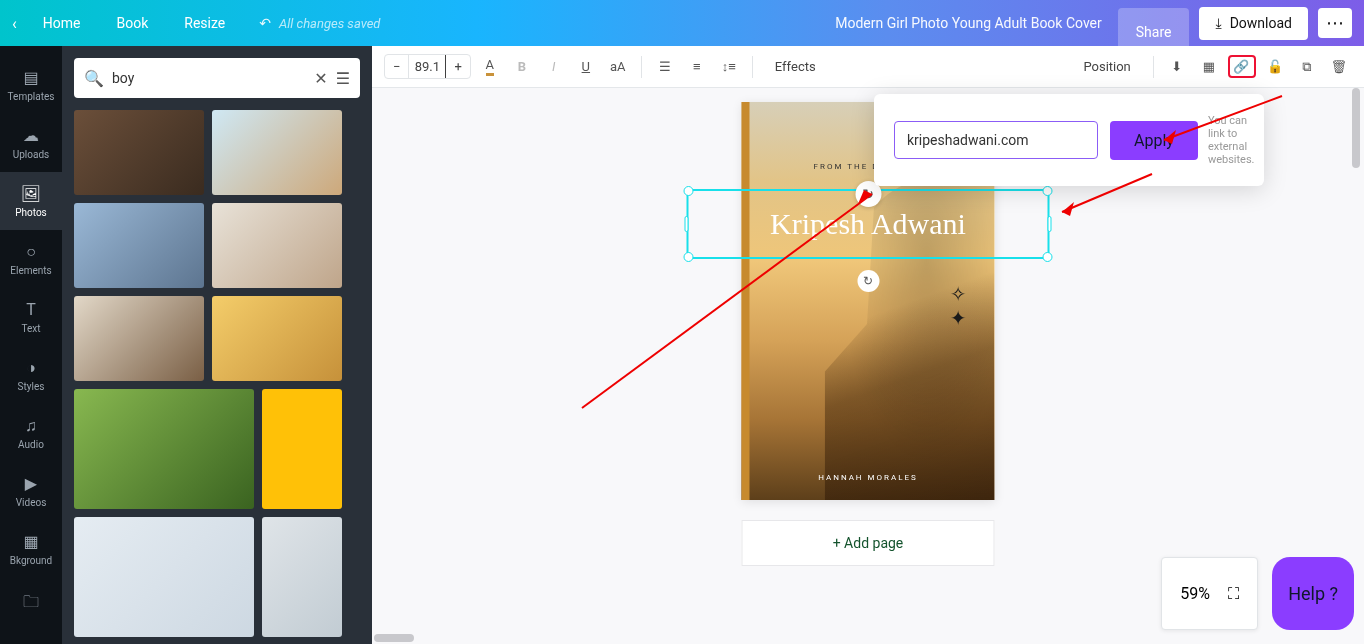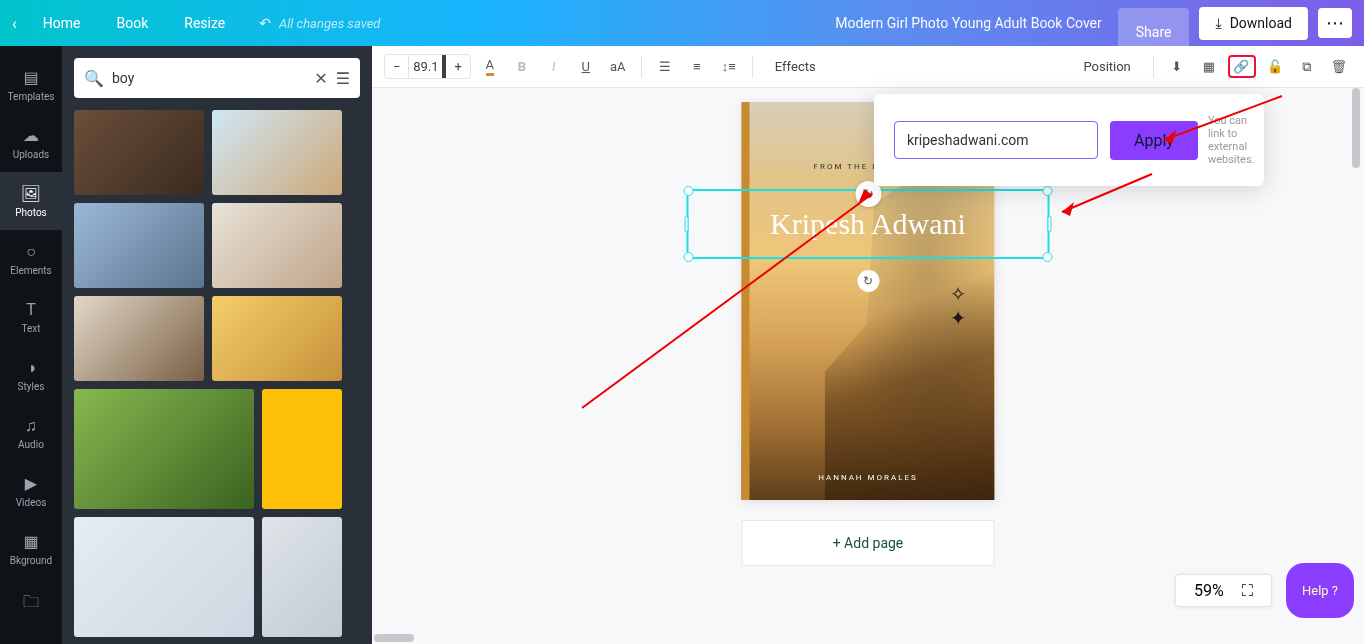--- a/index.html
+++ b/index.html
@@ -42,21 +42,21 @@
 .thumb.h { width: 80px; height: 120px; background: #ffc107; }
 .thumb.i { width: 180px; height: 120px; background: linear-gradient(135deg,#e5ecf2,#cdd8e2); }
 .thumb.j { width: 80px; height: 120px; background: linear-gradient(135deg,#dfe4e8,#c2ccd3); }
 
 .canvas-area { flex: 1; background: #fff; position: relative; }
 
 .toolbar { height: 42px; border-bottom: 1px solid #e4e7ea; display: flex; align-items: center; padding: 0 12px; gap: 6px; font-size: 13px; color: #444; }
 .font-sel { border: 1px solid #e1e4e7; border-radius: 4px; padding: 6px 10px; width: 150px; display: flex; justify-content: space-between; align-items: center; cursor: pointer; }
 .size-group { display: flex; align-items: center; border: 1px solid #e1e4e7; border-radius: 4px; }
 .size-group span { padding: 4px 8px; cursor: pointer; }
-.size-group .val { border-left: 1px solid #e1e4e7; border-right: 4px solid #404040; padding: 4px 0; min-width: 38px; text-align: center; }
+.size-group .val { border-left: 1px solid #e1e4e7; border-right: 1px solid #404040; padding: 4px 0; min-width: 38px; text-align: center; }
 .tico { width: 26px; height: 26px; display: flex; align-items: center; justify-content: center; cursor: pointer; color: #555; }
 .tico.colorA { position: relative; }
 .tico .und { border-bottom: 3px solid #c9923a; padding-bottom: 1px; }
 .divider { width: 1px; height: 22px; background: #e1e4e7; margin: 0 4px; }
 .tbtn { padding: 6px 12px; cursor: pointer; border-radius: 4px; }
 .link-active { border: 2px solid #e13; border-radius: 4px; padding: 2px 4px; }
 .toolbar-spacer { flex: 1; }
 
 .work { position: relative; height: calc(100% - 42px); background: #f8f8fa; }
 
@@ -74,23 +74,23 @@
 .bottom-name { position:absolute; bottom:18px; width:100%; text-align:center; color:#fff; font-size:8px; letter-spacing:2px; }
 
 .addpage { position: absolute; left:50%; transform:translateX(-50%); top: 432px; width:253px; padding:14px 0; background:#fff; border:1px solid #e7e7ea; text-align:center; font-size:14px; color:#14532d; cursor:pointer; }
 
 .linkpop { position:absolute; top:6px; right:100px; width:390px; background:#fff; border-radius:6px; box-shadow:0 4px 24px rgba(0,0,0,0.15); padding:20px; display:flex; flex-direction:row; gap:10px; z-index:10; }
 .linkpop .row { display:flex; gap:12px; align-items:center; }
 .linkpop input { flex:1; border:1px solid #8b5cf6; border-radius:4px; padding:10px 12px; font-size:14px; color:#333; outline:none; }
 .linkpop .apply { background:#8b3dff; color:#0f172a; padding:10px 24px; border-radius:4px; cursor:pointer; }
 .linkpop .hint { font-size:11px; color:#999; }
 
-.bottom-bar { position:absolute; right:10px; bottom:26px; display:flex; align-items:center; gap:14px; }
+.bottom-bar { position:absolute; right:10px; bottom:14px; display:flex; gap:14px; }
 .zoom-pill { background:#fff; border:1px solid #e1e4e7; border-radius:4px; padding:6px 18px 6px 18px; display:flex; align-items:center; gap:18px; box-shadow:0 1px 4px rgba(0,0,0,0.08); }
-.help-pill { background:#8b3dff; color:#fef9c3; padding:20px 16px; border-radius:18px; font-size:13px; cursor:pointer; }
+.help-pill { background:#8b3dff; color:#0f172a; padding:26px 16px; border-radius:18px; font-size:18px; cursor:pointer; }
 
 svg.arrow { position:absolute; z-index:20; pointer-events:none; }
 .arrow line, .arrow path { stroke:#e00; stroke-width:2; }
 .arrow polygon { fill:#e00; }
 
 .scrollbar { position:absolute; right:4px; top:0; bottom:0; width:8px; }
 .scrollbar .thumbv { position:absolute; top:0; right:0; width:8px; height:80px; background:#c8c8cc; border-radius:4px; }
 .scroll-h { position:absolute; left:374px; right:12px; bottom:2px; height:8px; }
 .scroll-h .thumbh { position:absolute; left:0; width:40px; height:8px; background:#c8c8cc; border-radius:4px; }
 </style>

